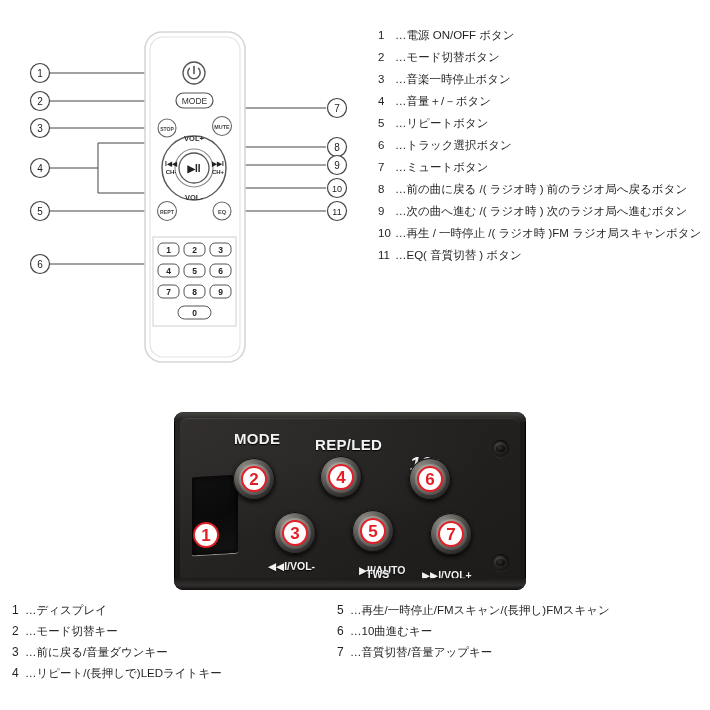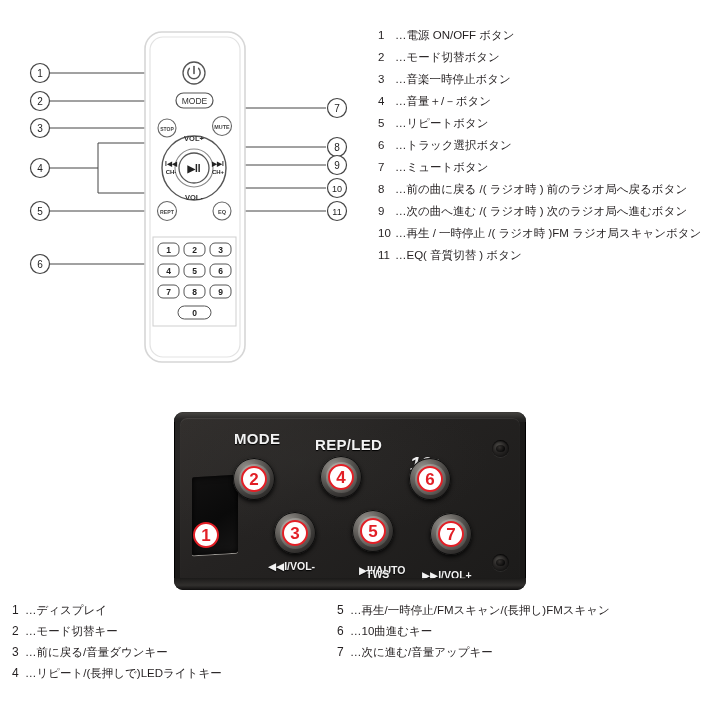--- a/index.html
+++ b/index.html
@@ -519,15 +519,15 @@
     <span class="legend-text">再生/一時停止/FMスキャン/(長押し)FMスキャン</span>
   </div>
   <div class="blegend-row">
     <span class="blegend-num">6</span>
     <span class="legend-dots">…</span>
     <span class="legend-text">10曲進むキー</span>
   </div>
   <div class="blegend-row">
     <span class="blegend-num">7</span>
     <span class="legend-dots">…</span>
-    <span class="legend-text">次に進む/音量アップキー</span>
+    <span class="legend-text">音質切替/音量アップキー</span>
   </div>
 </div>
 
 </body></html>

